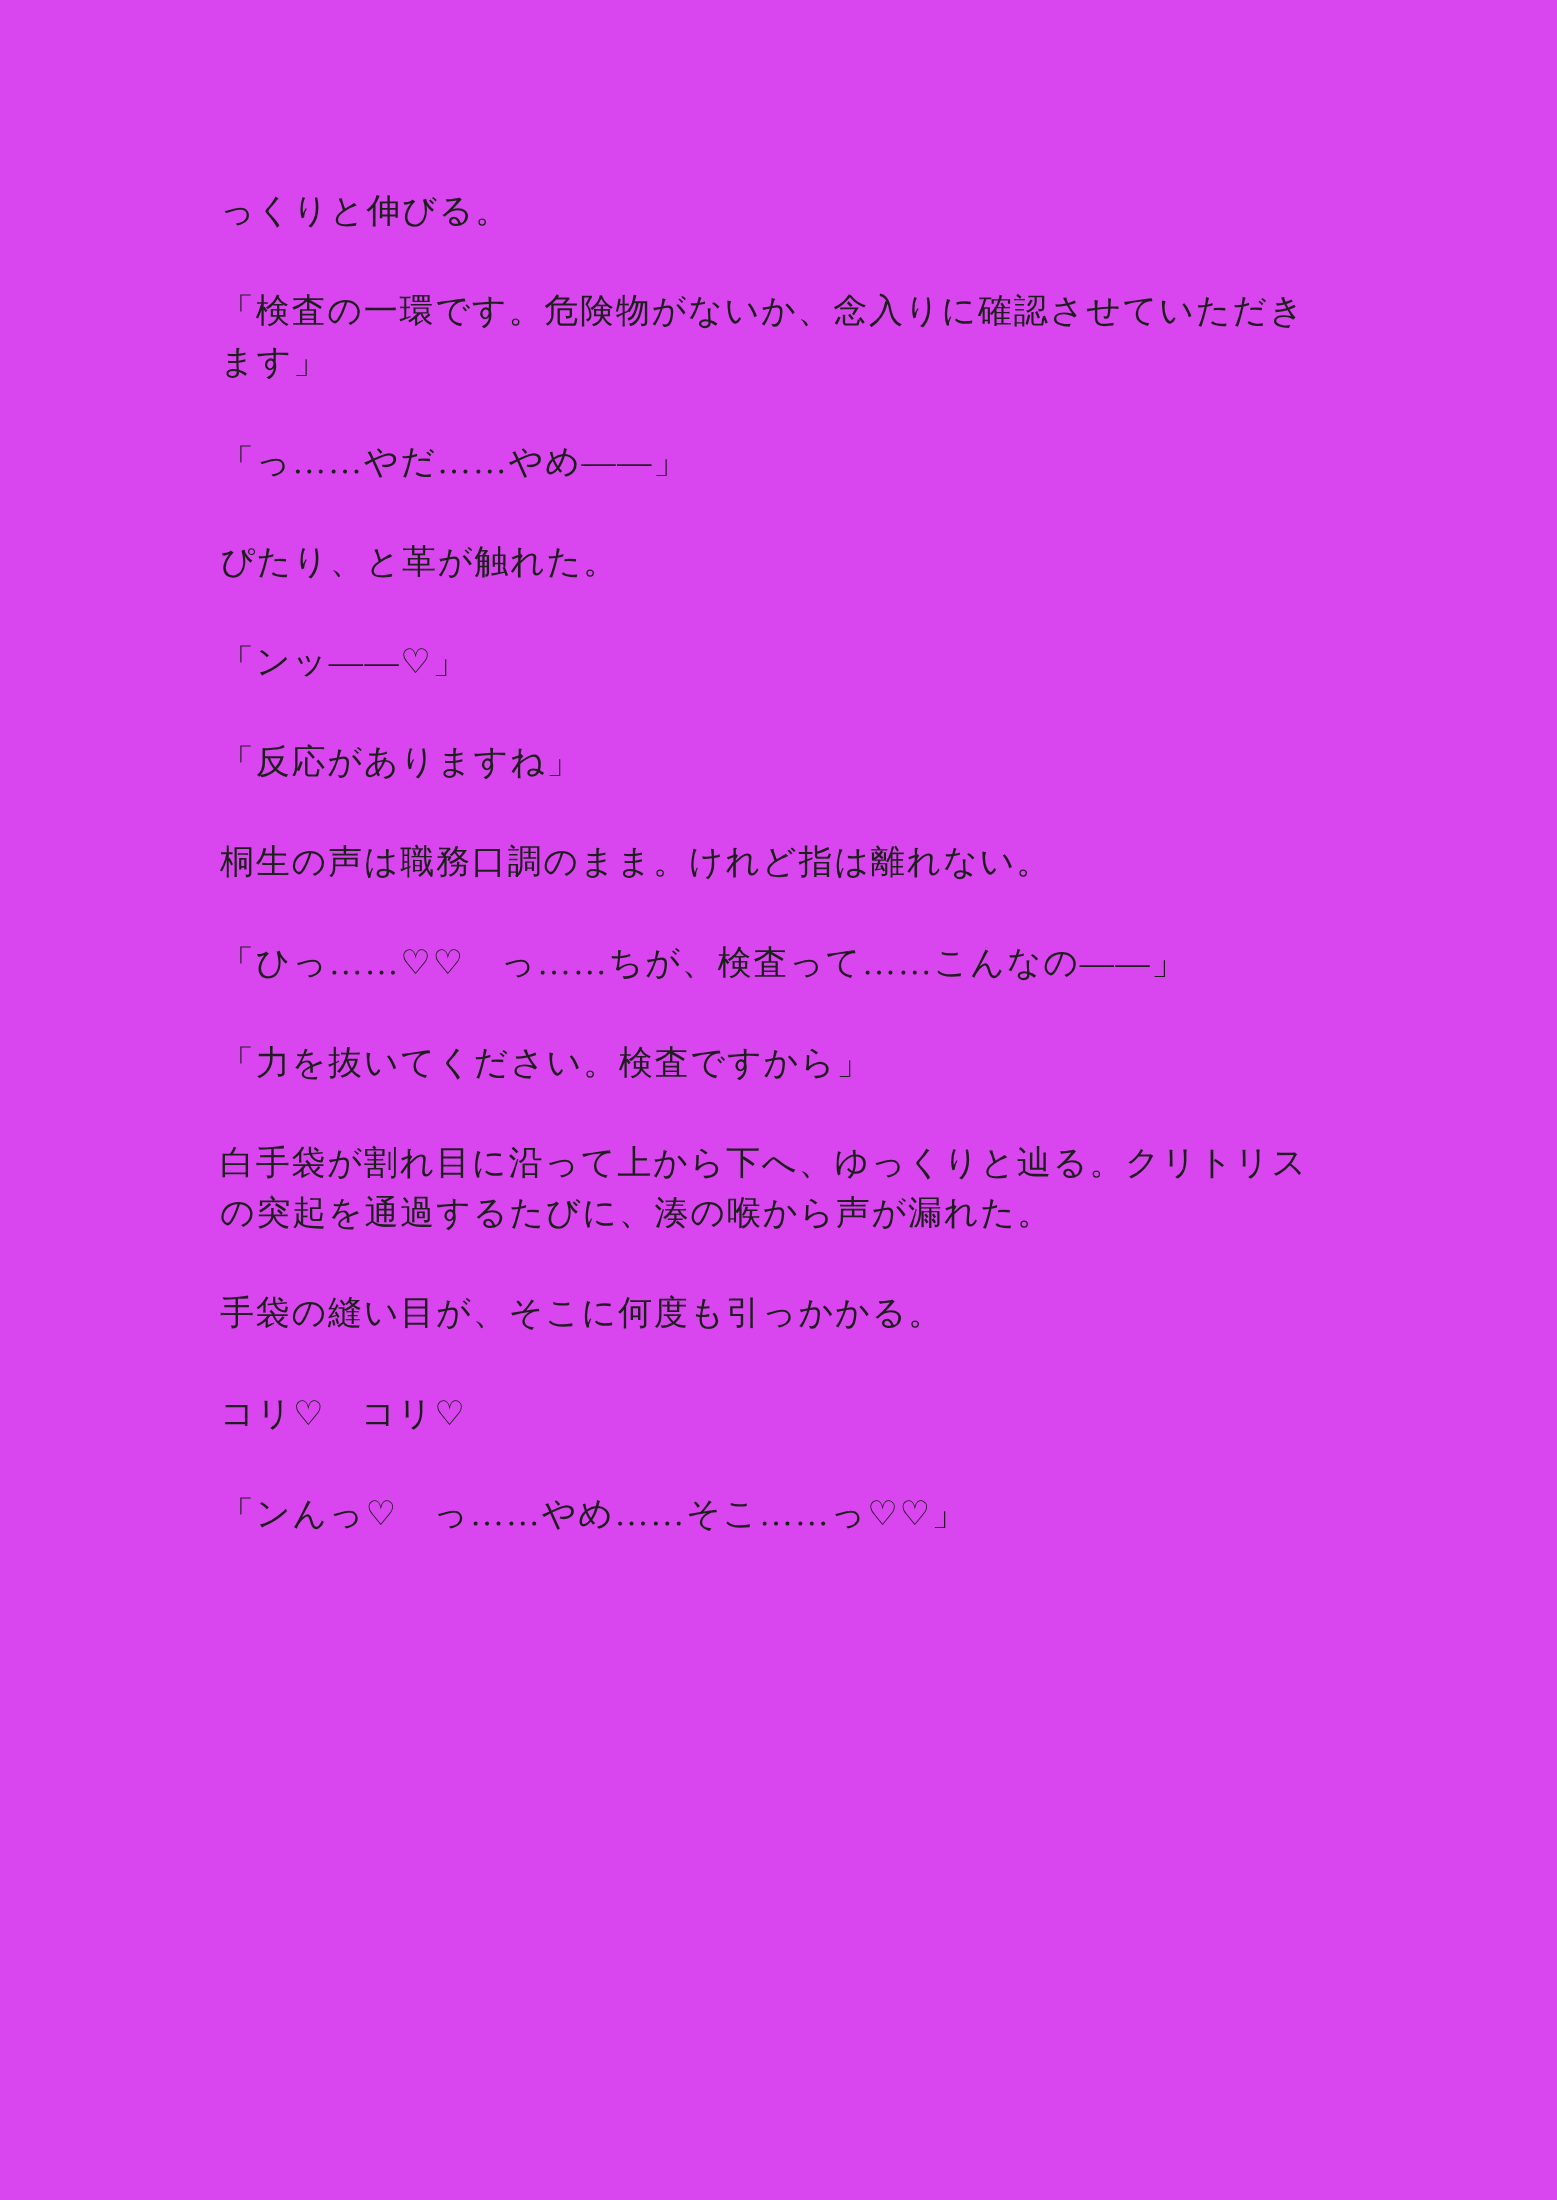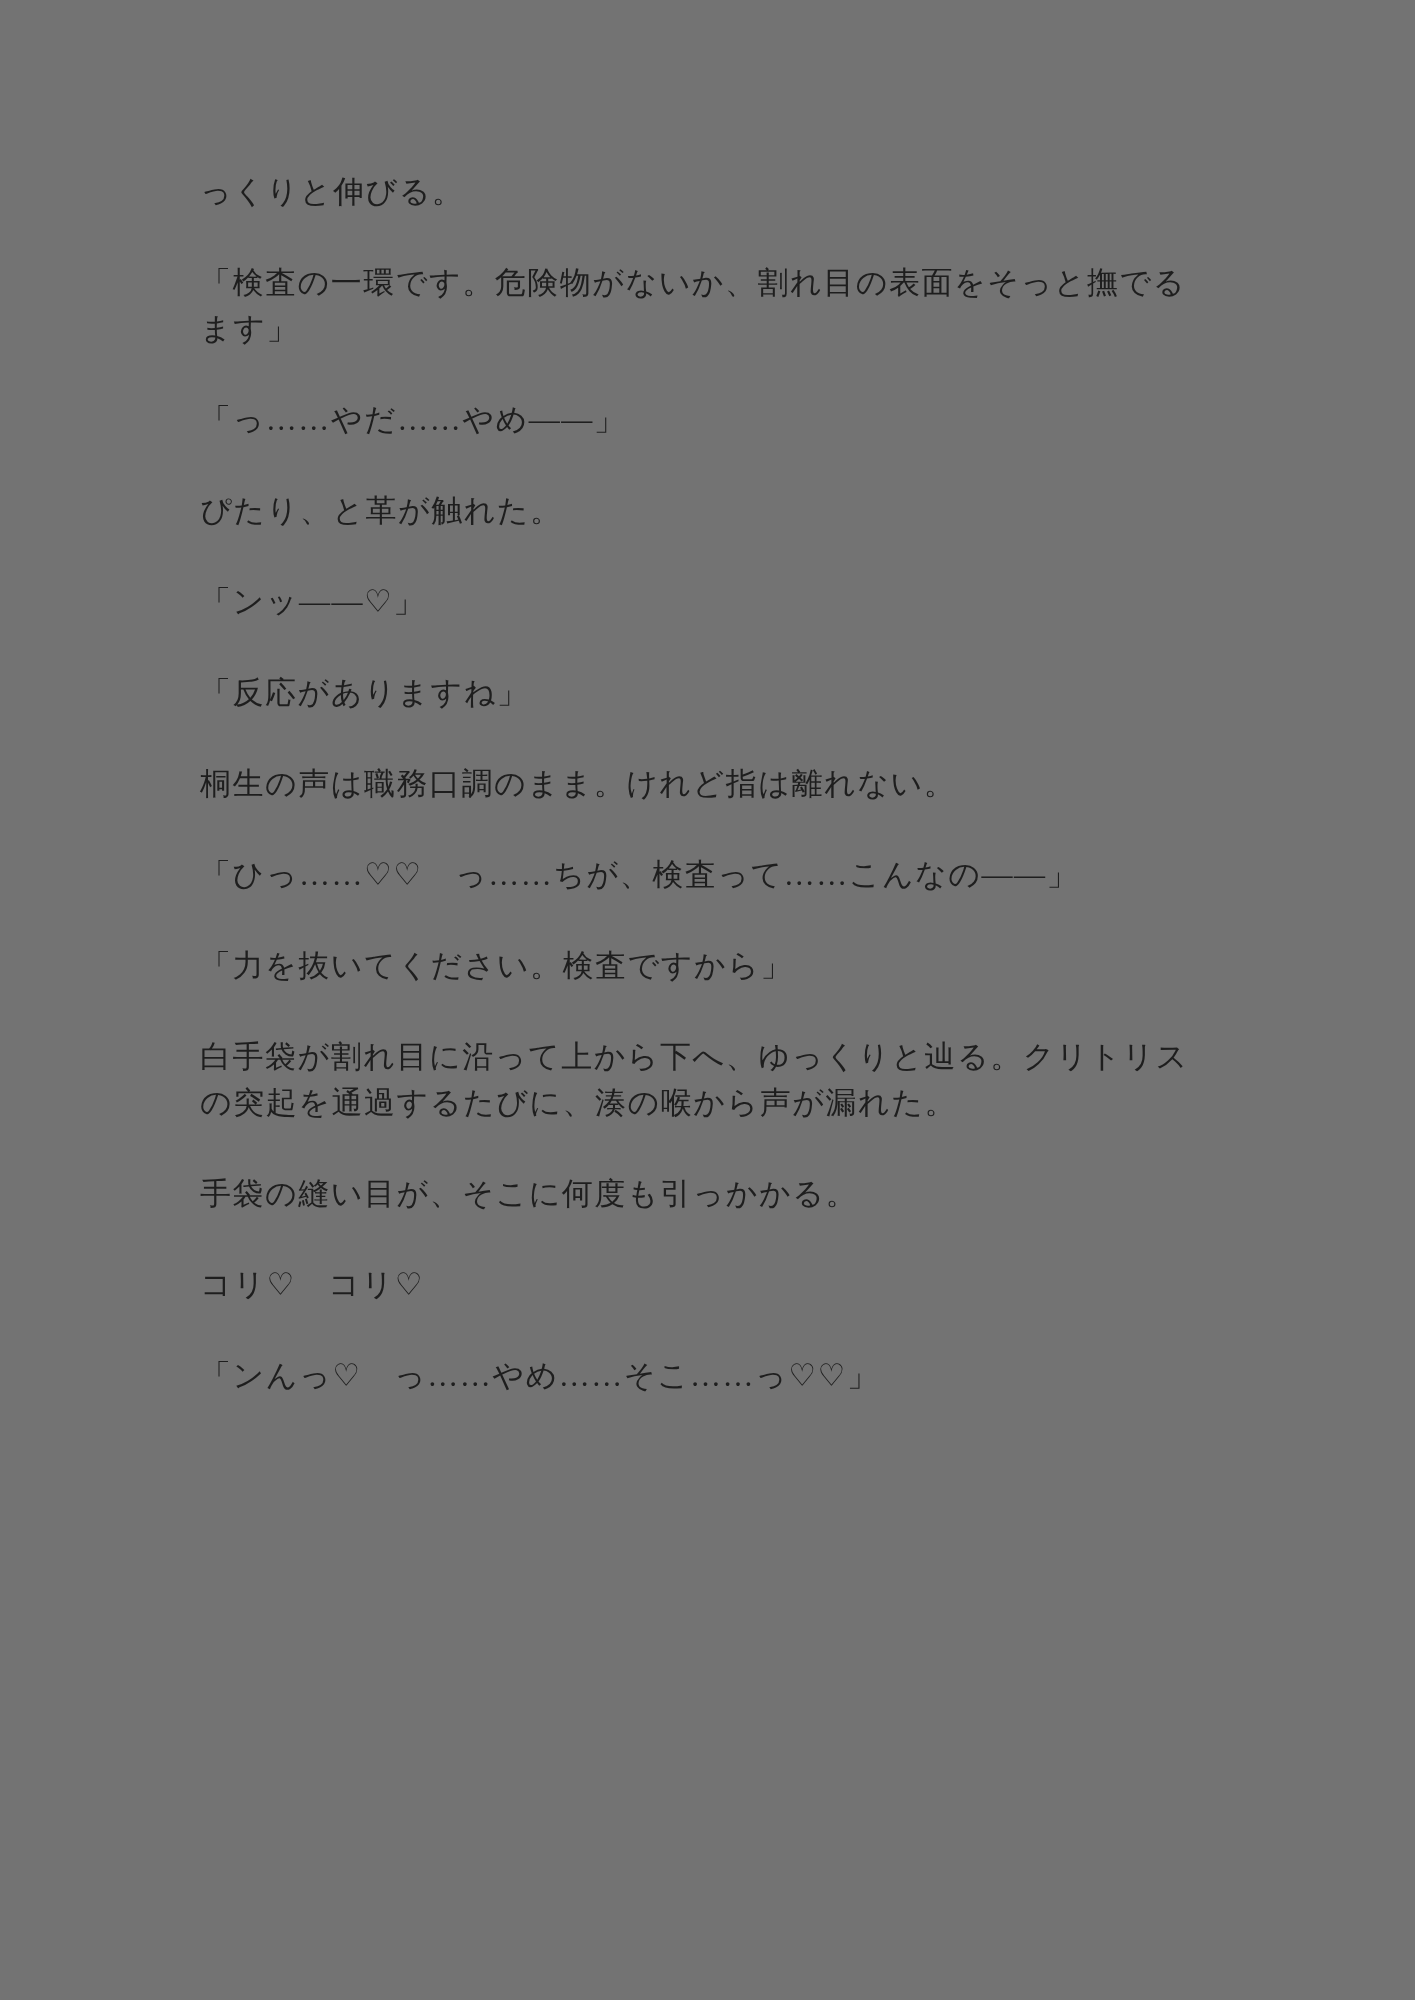--- a/index.html
+++ b/index.html
@@ -4,21 +4,21 @@
 <style>
   html, body {
     margin: 0;
     padding: 0;
     background: #ffffff;
   }
   .page {
     position: relative;
     width: 1415px;
     height: 2000px;
-    background: #737373;
+    background: #d946ef;
     overflow: hidden;
   }
   .text-block {
     position: absolute;
     left: 200px;
     top: 169px;
     width: 1040px;
     font-family: "Liberation Serif", "DejaVu Serif", serif;
     font-size: 31px;
     line-height: 46px;
@@ -42,21 +42,21 @@
 <body>
 
 <main class="page">
   <article class="text-block">
 
     <p class="para">
       <span class="line">っくりと伸びる。</span>
     </p>
 
     <p class="para">
-      <span class="line">「検査の一環です。危険物がないか、割れ目の表面をそっと撫でる</span>
+      <span class="line">「検査の一環です。危険物がないか、念入りに確認させていただき</span>
       <span class="line">ます」</span>
     </p>
 
     <p class="para">
       <span class="line">「っ……やだ……やめ――」</span>
     </p>
 
     <p class="para">
       <span class="line">ぴたり、と革が触れた。</span>
     </p>

